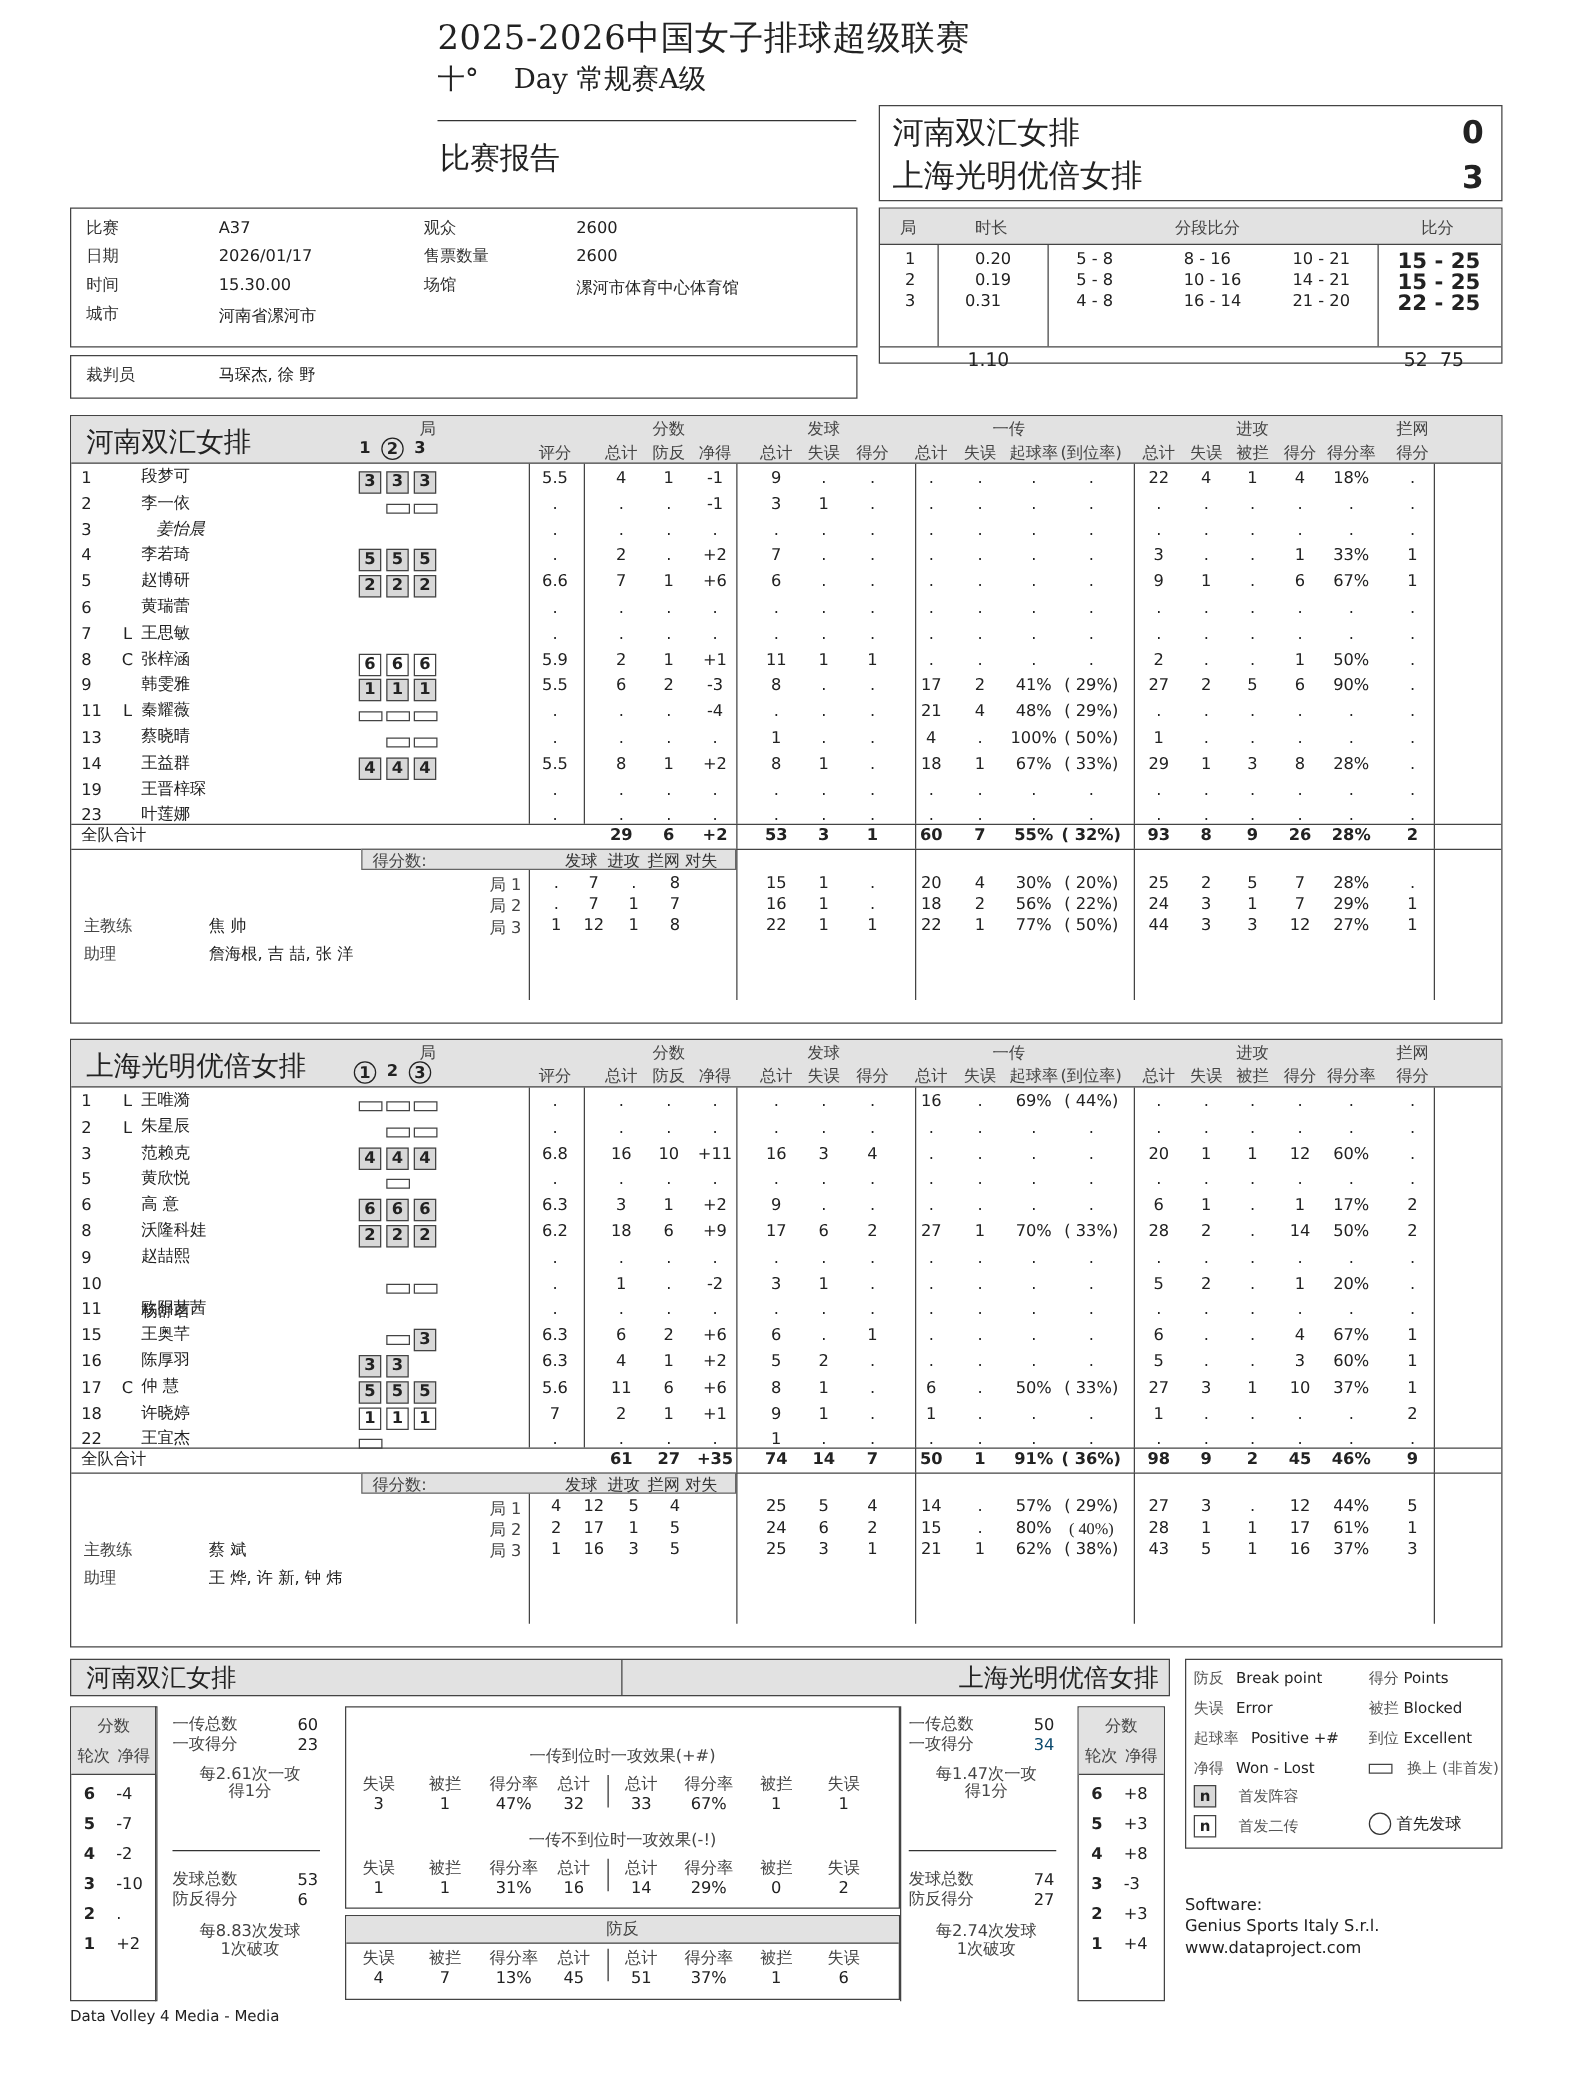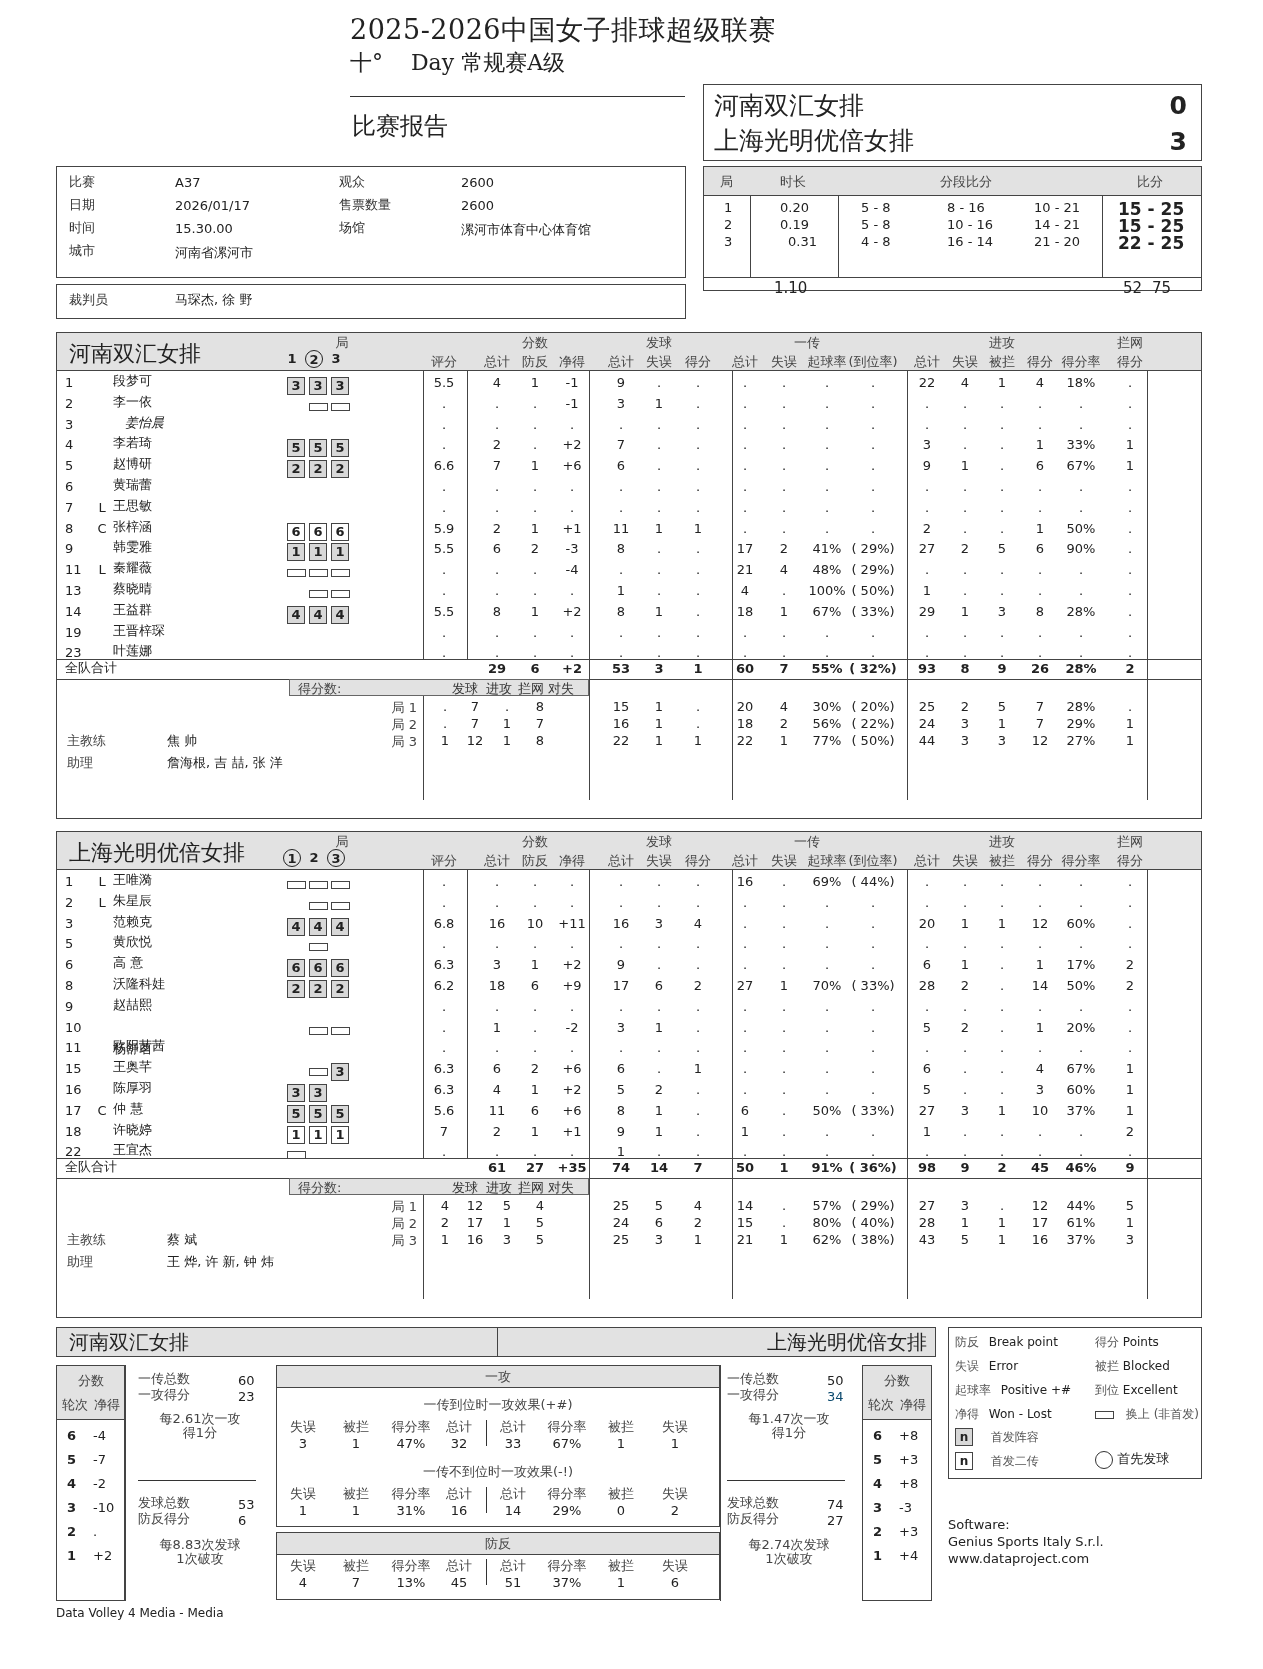--- a/index.html
+++ b/index.html
@@ -96,21 +96,21 @@
       <div class="setrow" style="left: 0px; top: 50px; width: 100%; height: 17px;">
         <span style="left: 20px;">2</span>
         <span style="left: 76px;">0.19</span>
         <span style="left: 157px;">5 - 8</span>
         <span style="left: 243px;">10 - 16</span>
         <span style="left: 330px;">14 - 21</span>
         <span style="left: 414px; font-weight: bold; font-size: 17px; top: -1px;">15 - 25</span>
       </div>
       <div class="setrow" style="left: 0px; top: 67px; width: 100%; height: 17px;">
         <span style="left: 20px;">3</span>
-        <span style="left: 84px;">0.31</span>
+        <span style="left: 68px;">0.31</span>
         <span style="left: 157px;">4 - 8</span>
         <span style="left: 243px;">16 - 14</span>
         <span style="left: 330px;">21 - 20</span>
         <span style="left: 414px; font-weight: bold; font-size: 17px; top: -1px;">22 - 25</span>
       </div>
     </div>
   <div class="setrow" style="left:70px;top:112px;font-size:15px">1.10</div>
   <div class="setrow" style="left:419px;top:112px;font-size:15px">52</div>
   <div class="setrow" style="left:448px;top:112px;font-size:15px">75</div>
 </div>
@@ -1020,21 +1020,21 @@
       <span style="left: 373px; width: 30px;">2</span>
       <span style="left: 403px; width: 30px;">17</span>
       <span style="left: 435px; width: 30px;">1</span>
       <span style="left: 468px; width: 30px;">5</span>
       <span style="left: 540px; width: 48px;">24</span>
       <span style="left: 578px; width: 48px;">6</span>
       <span style="left: 617px; width: 48px;">2</span>
       <span style="left: 664px; width: 48px;">15</span>
       <span style="left: 703px; width: 48px;">.</span>
       <span style="left: 746px; width: 48px;">80%</span>
-      <span style="left: 786px; width: 60px;">( 40%)</span>
+      <span style="left: 786px; width: 60px; font-family: Liberation Serif, serif;">( 40%)</span>
       <span style="left: 846px; width: 48px;">28</span>
       <span style="left: 884px; width: 48px;">1</span>
       <span style="left: 921px; width: 48px;">1</span>
       <span style="left: 959px; width: 48px;">17</span>
       <span style="left: 1000px; width: 48px;">61%</span>
       <span style="left: 1049px; width: 48px;">1</span>
     </div>
     <div class="prow" style="top: 400px; height: 17px;">
       <span style="left: 310px; width: 50px; text-align: right; color: rgb(68, 68, 68);">局 3</span>
       <span style="left: 373px; width: 30px;">1</span>
@@ -1116,21 +1116,20 @@
       <div style="position: absolute; left: 0px; top: 54px; width: 100%; text-align: center;">得1分</div>
       <div class="hline" style="left: 0px; top: 110px; width: 118px; border-color: rgb(51, 51, 51);"></div>
       <span style="position: absolute; left: 0px; top: 124px;">发球总数</span>
       <span style="position: absolute; left: 100px; top: 127px; color: rgb(34, 34, 34);">74</span>
       <span style="position: absolute; left: 0px; top: 140px;">防反得分</span>
       <span style="position: absolute; left: 100px; top: 143px; color: rgb(34, 34, 34);">27</span>
       <div style="position: absolute; left: 0px; top: 166px; width: 100%; text-align: center;">每2.74次发球</div>
       <div style="position: absolute; left: 0px; top: 180px; width: 100%; text-align: center;">1次破攻</div>
     </div>
     <div class="box" style="left: 276px; top: 1365px; width: 444px; height: 162px;">
-      <div class="grey" style="position: absolute; left: 0px; right: 0px; top: 0px; height: 22px; border-bottom: 1.5px solid rgb(68, 68, 68); text-align: center; font-size: 13px; color: rgb(68, 68, 68); line-height: 22px;">一攻</div>
       <div style="position: absolute; left: 0px; right: 0px; top: 30px; text-align: center; font-size: 13px; color: rgb(68, 68, 68);">一传到位时一攻效果(+#)</div>
       <span style="position: absolute; left: 6px; width: 40px; text-align: center; top: 52px; font-size: 13px; color: rgb(68, 68, 68);">失误</span>
       <span style="position: absolute; left: 59px; width: 40px; text-align: center; top: 52px; font-size: 13px; color: rgb(68, 68, 68);">被拦</span>
       <span style="position: absolute; left: 114px; width: 40px; text-align: center; top: 52px; font-size: 13px; color: rgb(68, 68, 68);">得分率</span>
       <span style="position: absolute; left: 162px; width: 40px; text-align: center; top: 52px; font-size: 13px; color: rgb(68, 68, 68);">总计</span>
       <span style="position: absolute; left: 216px; width: 40px; text-align: center; top: 52px; font-size: 13px; color: rgb(68, 68, 68);">总计</span>
       <span style="position: absolute; left: 270px; width: 40px; text-align: center; top: 52px; font-size: 13px; color: rgb(68, 68, 68);">得分率</span>
       <span style="position: absolute; left: 324px; width: 40px; text-align: center; top: 52px; font-size: 13px; color: rgb(68, 68, 68);">被拦</span>
       <span style="position: absolute; left: 378px; width: 40px; text-align: center; top: 52px; font-size: 13px; color: rgb(68, 68, 68);">失误</span>
       <div class="vline" style="left: 209px; top: 54px; height: 26px; border-color: rgb(51, 51, 51);"></div>

